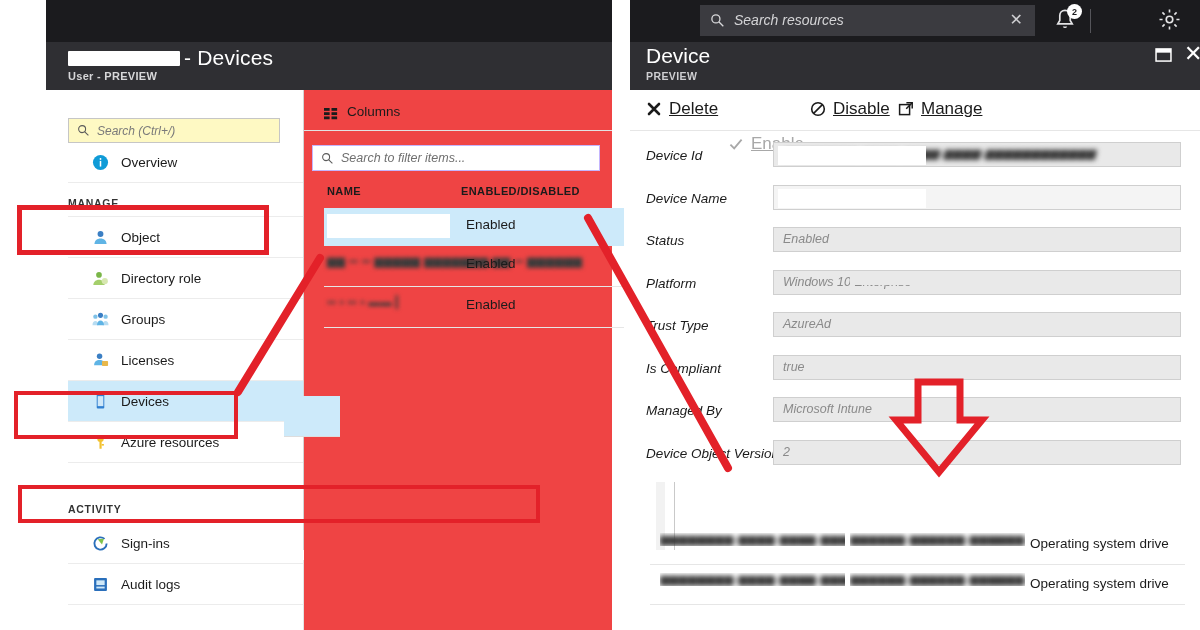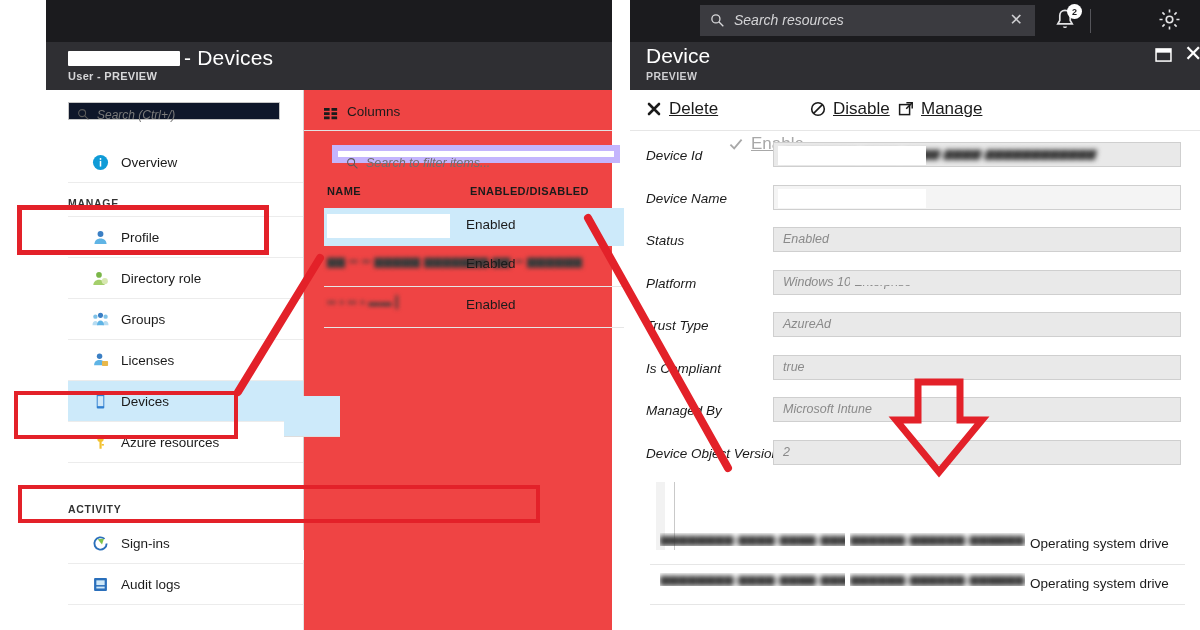--- a/index.html
+++ b/index.html
@@ -17,21 +17,21 @@
   
   .left-blade{position:absolute;left:46px;top:0;width:566px;height:630px;background:#ffffff;}
   .topstrip{position:absolute;left:0;top:0;width:566px;height:42px;background:#1b1b1e;}
   .blade-header{position:absolute;left:0;top:42px;width:566px;height:48px;background:#2f2f33;}
   .blade-title{position:absolute;left:22px;top:46px;color:#ffffff;font-size:21px;font-weight:400;letter-spacing:.2px;white-space:nowrap;}
   .redacted-title{display:inline-block;width:112px;height:15px;background:#ffffff;vertical-align:-1px;margin-right:4px;border-radius:1px;}
   .blade-sub{position:absolute;left:22px;top:70px;color:#d7d7d9;font-size:11px;font-weight:700;letter-spacing:.3px;}
 
   
   .nav-col{position:absolute;left:0;top:90px;width:257px;height:540px;background:#ffffff;}
-  .nav-search{position:absolute;left:22px;top:12px;width:212px;height:18px;border:1px solid #c6c6c6;background:#0f172a;box-sizing:border-box;}
+  .nav-search{position:absolute;left:22px;top:28px;width:212px;height:25px;border:1px solid #c6c6c6;background:#fef9c3;box-sizing:border-box;}
   .nav-search .mag{position:absolute;left:8px;top:5px;width:13px;height:13px;}
   .nav-search .ph{position:absolute;left:28px;top:5px;font-size:12px;color:#7a7a7a;font-style:italic;white-space:nowrap;}
 
   .nav-list{position:absolute;left:22px;top:52px;width:236px;}
   .nav-row{position:relative;height:41px;border-bottom:1px solid #ececec;display:flex;align-items:center;box-sizing:border-box;}
   .nav-row .ico{width:17px;height:17px;margin-left:24px;margin-right:12px;flex:0 0 auto;position:relative;}
   .nav-row .lbl{font-size:13.5px;color:#1b1b1b;}
   .nav-section{height:34px;display:flex;align-items:flex-end;padding-bottom:7px;border-bottom:1px solid #ececec;box-sizing:border-box;}
   .nav-section span{font-size:10.5px;font-weight:700;color:#333;letter-spacing:.7px;}
   .nav-row.selected{background:#cdeafa;}
@@ -45,27 +45,27 @@
 
   .v-div-1{position:absolute;left:257px;top:90px;width:1px;height:460px;background:#d4d4d4;}
   .v-div-1b{position:absolute;left:257px;top:560px;width:1px;height:70px;background:#e4e4e4;}
 
   
   .mid-col{position:absolute;left:258px;top:90px;width:308px;height:540px;background:#ef4444;}
   .columns-btn{position:absolute;left:20px;top:11px;height:20px;display:flex;align-items:center;}
   .columns-btn .gico{width:15px;height:11px;margin-right:8px;position:relative;}
   .columns-btn .ctxt{font-size:13.5px;color:#1b1b1b;}
   .mid-rule{position:absolute;left:0;top:40px;width:308px;height:1px;background:#e2e2e2;}
-  .filter-box{position:absolute;left:28px;top:55px;width:288px;height:18px;border:6px solid #c4b5fd;box-sizing:border-box;background:#fff;}
+  .filter-box{position:absolute;left:8px;top:55px;width:288px;height:26px;border:1px solid #c4b5fd;box-sizing:border-box;background:#fff;}
   .filter-box .mag{position:absolute;left:8px;top:6px;width:13px;height:13px;}
   .filter-box .ph{position:absolute;left:28px;top:5px;font-size:12.5px;color:#6f6f6f;font-style:italic;}
 
   .tbl-head{position:absolute;left:20px;top:95px;width:288px;height:22px;}
   .tbl-head .h-name{position:absolute;left:3px;top:0;font-size:11px;font-weight:700;color:#1b1b1b;letter-spacing:.4px;}
-  .tbl-head .h-status{position:absolute;left:146px;top:0;font-size:11px;font-weight:700;color:#1b1b1b;letter-spacing:.4px;}
+  .tbl-head .h-status{position:absolute;left:137px;top:0;font-size:11px;font-weight:700;color:#1b1b1b;letter-spacing:.4px;}
 
   .dev-rows{position:absolute;left:20px;top:118px;width:300px;}
   .dev-row{position:relative;height:41px;border-bottom:1px solid #e6e6e6;box-sizing:border-box;}
   .dev-row.first{height:38px;background:#cdeafa;border-bottom:none;}
   .dev-row .nm{position:absolute;left:3px;top:9px;}
   .dev-row .st{position:absolute;left:142px;top:10px;font-size:13.5px;color:#1b1b1b;}
   .dev-row.first .st{top:9px;}
   .blank-field{position:absolute;left:3px;top:6px;width:123px;height:24px;background:#ffffff;}
   .blur{display:block;filter:blur(2.1px);color:#3b3b3b;font-size:11.5px;letter-spacing:.4px;white-space:nowrap;line-height:13px;font-family:"Liberation Sans", sans-serif;}
   .blur.s2{filter:blur(2.4px);}
@@ -167,21 +167,21 @@
           <span>MANAGE</span>
         </div>
 
         <div class="nav-row">
           <span class="ico">
             <svg viewBox="0 0 18 18">
                 <circle cx="9" cy="5.3" r="3.1" fill="#3b7fc4"></circle>
                 <path d="M2.6 16c0-3.8 2.8-6 6.4-6s6.4 2.2 6.4 6z" fill="#5fb4e5"></path>
               </svg>
           </span>
-          <span class="lbl">Profile</span>
+          <span class="lbl">Object</span>
         </div>
 
         <div class="nav-row">
           <span class="ico">
             <svg viewBox="0 0 18 18">
                 <circle cx="7.4" cy="5.2" r="3" fill="#7ab648"></circle>
                 <path d="M1.4 16c0-3.6 2.7-5.8 6-5.8s6 2.2 6 5.8z" fill="#a4cf6b"></path>
                 <circle cx="13.6" cy="11.8" r="3.2" fill="#d7e7b0"></circle>
               </svg>
           </span>

